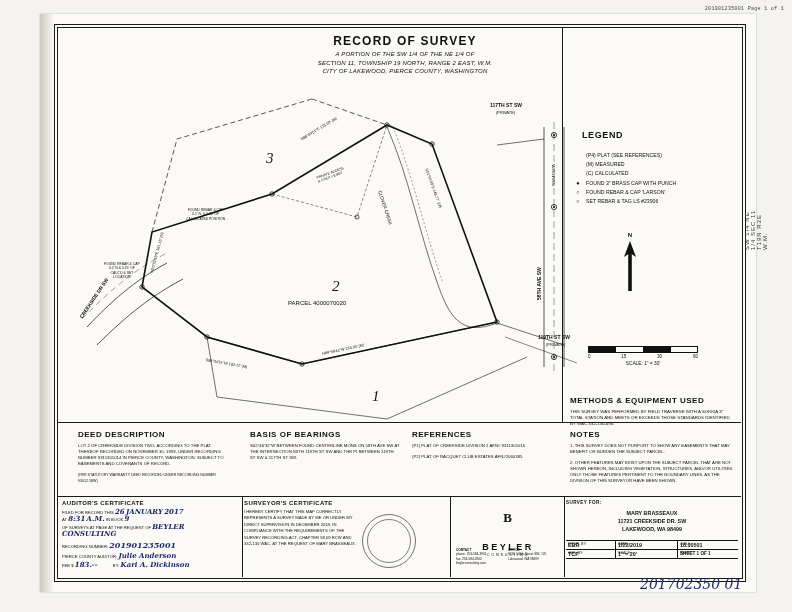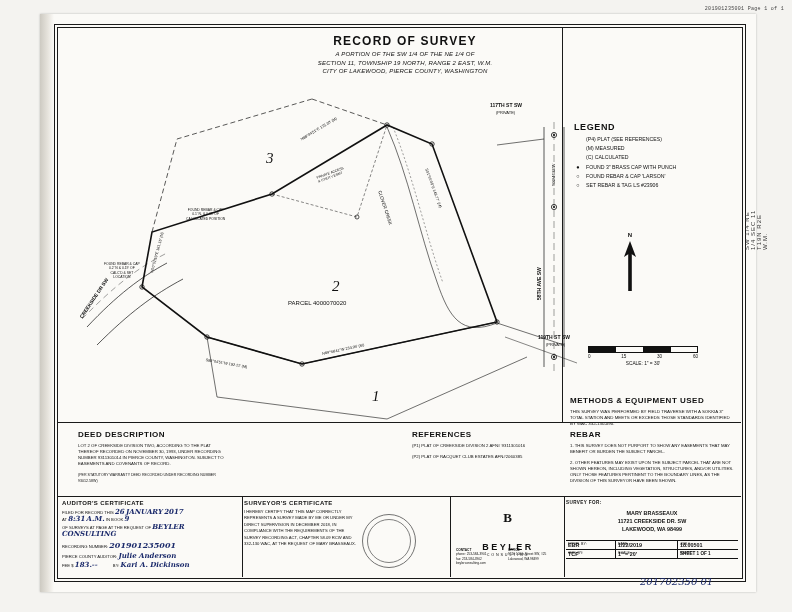--- a/index.html
+++ b/index.html
@@ -40,21 +40,21 @@
 
   
   .maintitle{
     position:absolute;left:240px;top:34px;width:330px;text-align:center;
   }
   .maintitle .t1{font-size:12px;font-weight:bold;letter-spacing:1.2px;}
   .maintitle .t2{font-size:6px;font-style:italic;margin-top:2px;line-height:8.5px;letter-spacing:.2px;}
 
   
   .legend{position:absolute;left:570px;top:118px;width:162px;}
-  .legend h3{margin:4px;font-size:9px;font-weight:bold;letter-spacing:.6px;}
+  .legend h3{margin:12px;font-size:9px;font-weight:bold;letter-spacing:.6px;}
   .legend .ln{display:flex;align-items:flex-start;font-size:5.2px;margin-top:3.2px;line-height:6px;}
   .legend .sym{width:16px;flex:0 0 16px;text-align:center;font-size:5.5px;}
   .legend .txt{flex:1;}
 
   
   .north{position:absolute;left:612px;top:232px;width:36px;height:62px;}
   .north .ncap{position:absolute;left:0;top:0;width:36px;text-align:center;font-size:6px;font-weight:bold;}
   .north svg{position:absolute;left:8px;top:9px;}
 
   
@@ -114,21 +114,21 @@
         border:1px solid #444;opacity:.75;}
   .seal:before{content:"";position:absolute;left:4px;top:4px;right:4px;bottom:4px;border-radius:50%;border:.6px solid #555;}
 
   
   svg.map{position:absolute;left:57px;top:27px;width:684px;height:410px;}
   .lbl{position:absolute;font-size:5px;}
   .big{position:absolute;font-family:"Liberation Serif", serif;font-size:15px;font-style:italic;}
 
   .right-edge{position:absolute;left:744px;top:250px;font-size:6px;
     transform:rotate(-90deg);transform-origin:left top;letter-spacing:1px;color:#333;}
-  .scanfoot{position:absolute;left:640px;top:576px;font-family:"DejaVu Serif", serif;font-style:italic;font-size:10px;color:#1b2a6b;}
+  .scanfoot{position:absolute;left:640px;top:576px;font-family:"DejaVu Serif", serif;font-style:italic;font-size:14px;color:#1b2a6b;}
 </style>
 </head>
 <body>
 
 <div class="page">
 
   <div class="scanhdr">201901235001  Page 1 of 1</div>
 
   <div class="sheet"></div>
   <div class="curl"></div>
@@ -281,29 +281,33 @@
 
   <div class="divider-h" style="left:57px;top:422px;width:684px;"></div>
   <div class="divider-v" style="left:562px;top:27px;height:395px;"></div>
 
   <div class="col" id="legaldesc">
     <h3>DEED DESCRIPTION</h3>
     <p>LOT 2 OF CREEKSIDE DIVISION TWO, ACCORDING TO THE PLAT THEREOF RECORDED ON NOVEMBER 30, 1993, UNDER RECORDING NUMBER 9311301014 IN PIERCE COUNTY, WASHINGTON. SUBJECT TO EASEMENTS AND COVENANTS OF RECORD.</p>
     <p style="font-size:3.6px">(PER STATUTORY WARRANTY DEED RECORDED UNDER RECORDING NUMBER 93012.58W)</p>
   </div>
 
+  <div class="col" id="basisbearings">
+    <h3>BASIS OF BEARINGS</h3>
+    <p>S02°46'32"W BETWEEN FOUND CENTERLINE MONS ON 58TH AVE SW AT THE INTERSECTION WITH 119TH ST SW AND THE PI BETWEEN 119TH ST SW &amp; 117TH ST SW.</p>
+  </div>
 
   <div class="col" id="references">
     <h3>REFERENCES</h3>
     <p>(P1) PLAT OF CREEKSIDE DIVISION 2 AFN# 9311301016</p>
     <p>(P2) PLAT OF RACQUET CLUB ESTATES AFN#2060385</p>
   </div>
 
   <div class="col" id="notes">
-    <h3>REBAR</h3>
+    <h3>NOTES</h3>
     <p>1. THIS SURVEY DOES NOT PURPORT TO SHOW ANY EASEMENTS THAT MAY BENEFIT OR BURDEN THE SUBJECT PARCEL.</p>
     <p>2. OTHER FEATURES MAY EXIST UPON THE SUBJECT PARCEL THAT ARE NOT SHOWN HEREON, INCLUDING VEGETATION, STRUCTURES, AND/OR UTILITIES. ONLY THOSE FEATURES PERTINENT TO THE BOUNDARY LINES, AS THE DIVISION OF THIS SURVEYOR HAVE BEEN SHOWN.</p>
   </div>
 
   <div class="divider-h" style="left:57px;top:496px;width:684px;"></div>
   <div class="divider-v" style="left:242px;top:496px;height:81px;"></div>
   <div class="divider-v" style="left:450px;top:496px;height:81px;"></div>
   <div class="divider-v" style="left:564px;top:496px;height:81px;"></div>
 
   <div class="blk" id="auditor">

